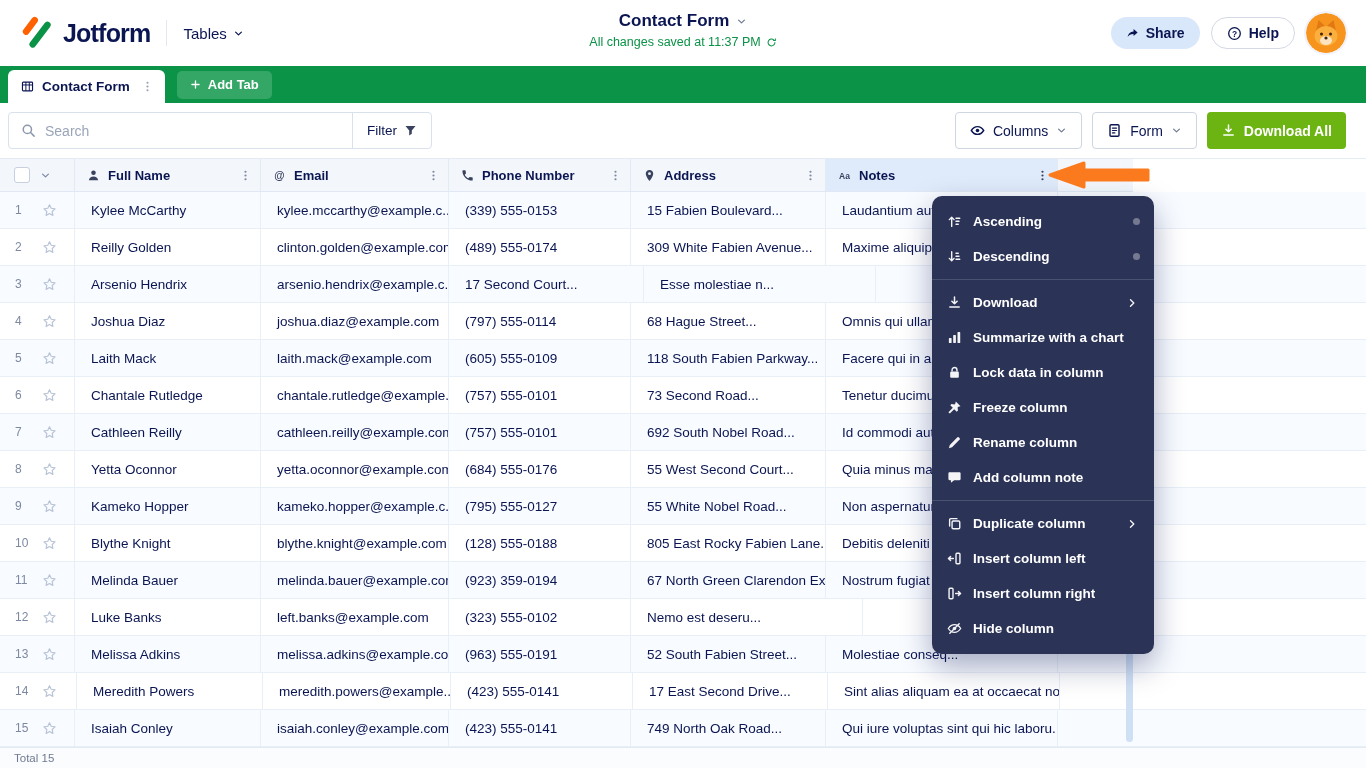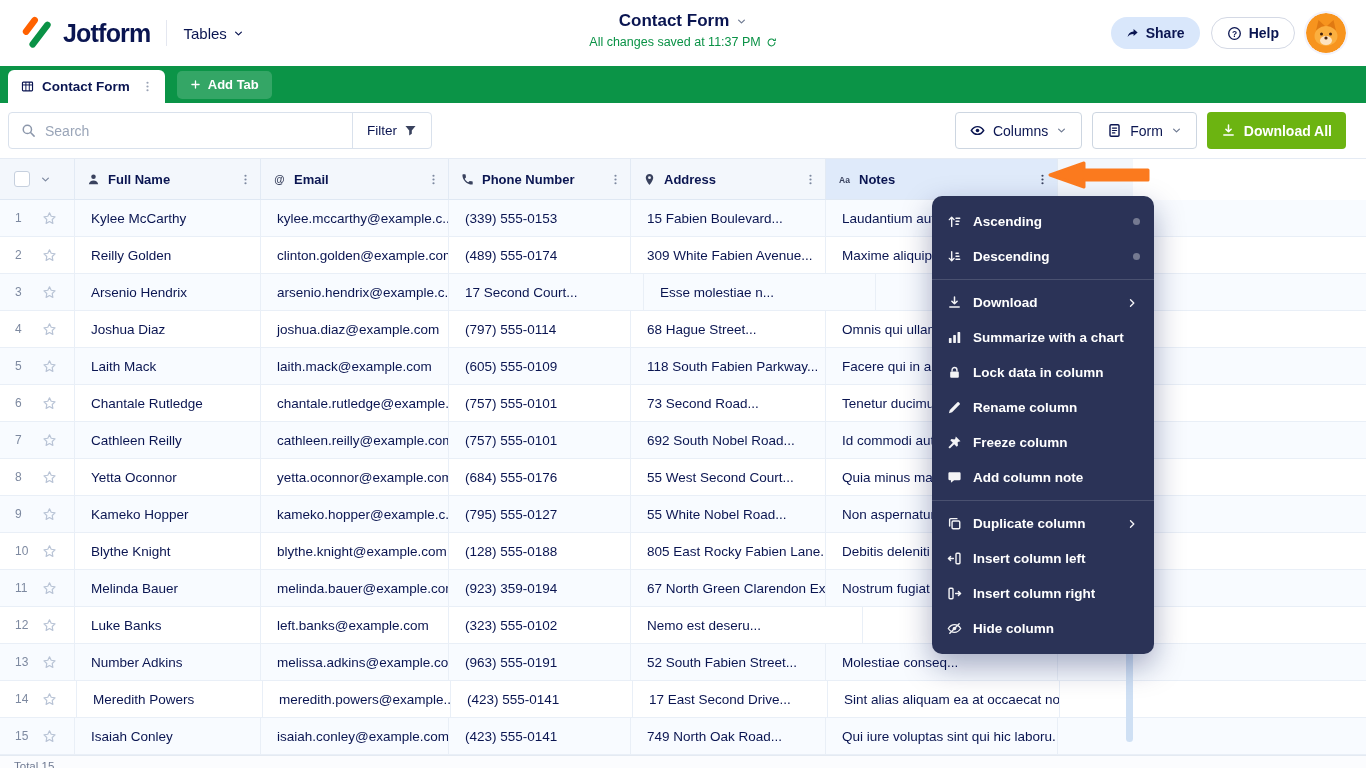--- a/index.html
+++ b/index.html
@@ -49,21 +49,21 @@
   .filter-btn { display: flex; align-items: center; gap: 7px; padding: 0 14px; border-left: 1px solid #d9e1ec; font-size: 13.5px; color: #0a1551; cursor: pointer; }
   .filter-btn .icn { color: #39425e; }
   .toolbar-right { margin-left: auto; display: flex; align-items: center; gap: 10px; padding-right: 12px; }
   .btn { height: 37px; display: flex; align-items: center; gap: 8px; border: 1px solid #cdd6e1; border-radius: 4px; background: #fff; font-size: 14px; color: #0a1551; padding: 0 14px; cursor: pointer; font-weight: 500; }
   .btn .chev { color: #6f7a92; }
   .btn-green { background: #6cb411; border: none; color: #fff; font-weight: 700; }
   .btn-green .icn { color: #fff; }
 
   
   .table-area { position: relative; background: #fff; }
-  .thead { display: flex; height: 42px; background: #fff; border-top: 1px solid #e5ebf4; }
+  .thead { display: flex; height: 34px; background: #fff; border-top: 1px solid #e5ebf4; }
   .th { display: flex; align-items: center; background: #f3f7fc; border-right: 1px solid #e2eaf4; border-bottom: 1px solid #dfe8f3; padding: 0 8px 0 12px; font-size: 13px; font-weight: 700; color: #0a1551; overflow: hidden; }
   .th .cicon { color: #39425e; margin-right: 8px; }
   .th .th-label { white-space: nowrap; }
   .th .kebab { margin-left: auto; color: #7d89a0; cursor: pointer; }
   .th.sel { background: #dfeafa; }
   .th.sel .kebab { color: #39425e; }
   .th.rowhead { padding: 0 0 0 14px; gap: 10px; }
   .th.fillerTh { border-right: none; }
   .cb { width: 16px; height: 16px; border: 1.5px solid #c6d0de; border-radius: 3px; background: #fff; cursor: pointer; flex: 0 0 auto; }
   .th .chev { color: #7d89a0; cursor: pointer; }
@@ -528,21 +528,21 @@
         </div>
         <div class="tr odd">
     <div class="td rowhead" style="width:75px">
       <span class="rownum">13</span>
       <span class="icn star">
               <svg viewBox="0 0 16 16">
                 <path d="M8 1.9l1.8 3.7 4.1.6-3 2.9.7 4.1L8 11.26 4.4 13.2l.7-4.1-3-2.9 4.1-.6z" fill="none" stroke="currentColor" stroke-width="1.25" stroke-linejoin="round"></path>
               </svg>
             </span>
     </div>
-          <div class="td" style="width:186px">Number Adkins</div>
+          <div class="td" style="width:186px">Melissa Adkins</div>
           <div class="td" style="width:188px">melissa.adkins@example.com</div>
           <div class="td" style="width:182px">(963) 555-0191</div>
           <div class="td" style="width:195px">52 South Fabien Street...</div>
           <div class="td" style="width:232px">Molestiae conseq...</div>
         </div>
         <div class="tr">
     <div class="td rowhead" style="width:77px">
       <span class="rownum">14</span>
       <span class="icn star">
               <svg viewBox="0 0 16 16">
@@ -635,33 +635,33 @@
             <rect x="3.4" y="7" width="9.2" height="6.6" rx="1.2" fill="currentColor"></rect>
             <path d="M5.4 7V5.2a2.6 2.6 0 0 1 5.2 0V7" fill="none" stroke="currentColor" stroke-width="1.5"></path>
           </svg>
         </span>
     <span class="mi-label">Lock data in column</span>
 
   </div>
       <div class="menu-item">
     <span class="icn ">
           <svg viewBox="0 0 16 16">
+            <path fill="currentColor" d="M9.4 1.6l5 5-2.2.5-.9.9.4 3.2-1.3 1.3-2.7-2.7L3 14.5l-1.5-1.5 4.7-4.7L3.5 5.6l1.3-1.3 3.2.4.9-.9z"></path>
+          </svg>
+        </span>
+    <span class="mi-label">Freeze column</span>
+
+  </div>
+      <div class="menu-item">
+    <span class="icn ">
+          <svg viewBox="0 0 16 16">
             <path fill="currentColor" d="M2 14l1-3.4 8.1-8.1a1 1 0 0 1 1.4 0l1 1a1 1 0 0 1 0 1.4L5.4 13 2 14z"></path>
           </svg>
         </span>
     <span class="mi-label">Rename column</span>
-
-  </div>
-      <div class="menu-item">
-    <span class="icn ">
-          <svg viewBox="0 0 16 16">
-            <path fill="currentColor" d="M9.4 1.6l5 5-2.2.5-.9.9.4 3.2-1.3 1.3-2.7-2.7L3 14.5l-1.5-1.5 4.7-4.7L3.5 5.6l1.3-1.3 3.2.4.9-.9z"></path>
-          </svg>
-        </span>
-    <span class="mi-label">Freeze column</span>
 
   </div>
       <div class="menu-item">
     <span class="icn ">
           <svg viewBox="0 0 16 16">
             <path fill="currentColor" d="M2.7 2.4h10.6c.7 0 1.2.5 1.2 1.2v6c0 .7-.5 1.2-1.2 1.2H7.6L4.2 13.6v-2.8H2.7c-.7 0-1.2-.5-1.2-1.2v-6c0-.7.5-1.2 1.2-1.2z"></path>
           </svg>
         </span>
     <span class="mi-label">Add column note</span>
 

